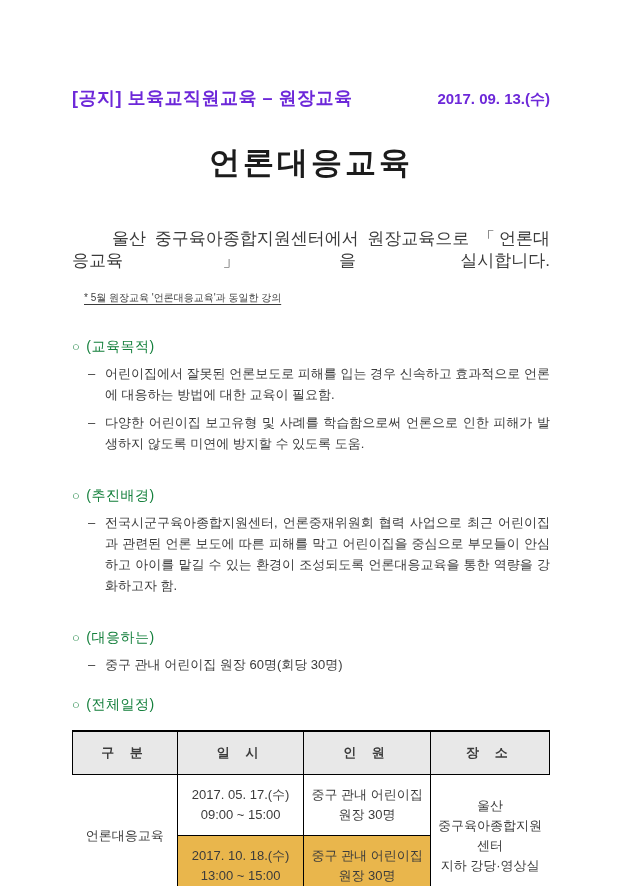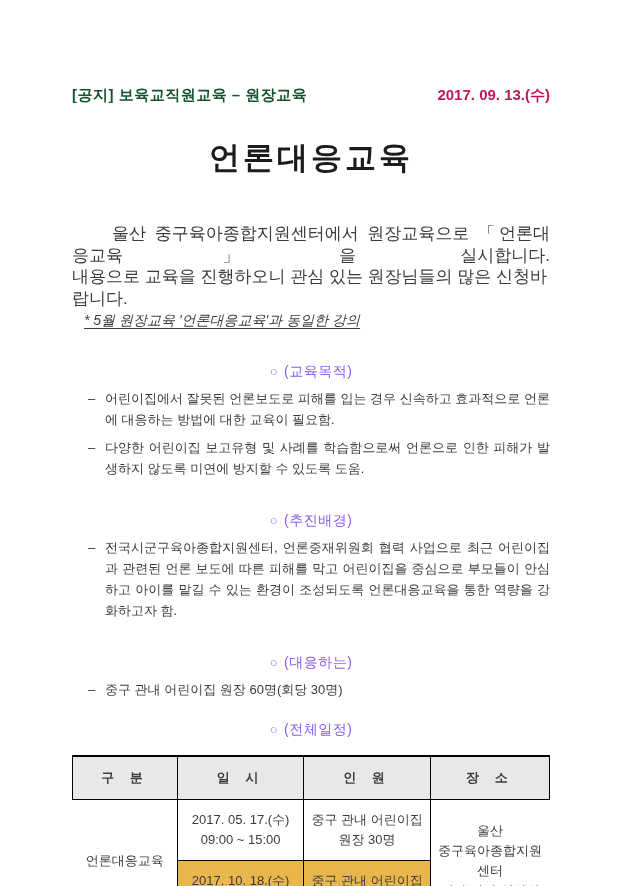--- a/index.html
+++ b/index.html
@@ -7,37 +7,37 @@
     position:relative;
     width:622px;height:886px;
     box-sizing:border-box;
     padding:86px 72px 0 72px;
     background:#ffffff;
     font-family:"Liberation Sans","DejaVu Sans",sans-serif;
     color:#3b3b3b;
     overflow:hidden;
   }
   .doc-header{display:flex;justify-content:space-between;align-items:baseline;}
-  .doc-header .cat{font-size:15px;font-weight:bold;color:#14532d;letter-spacing:.5px;}
-  .doc-header .date{font-size:15px;font-weight:bold;color:#be185d;}
+  .doc-header .cat{font-size:18px;font-weight:bold;color:#6d28d9;letter-spacing:.5px;}
+  .doc-header .date{font-size:15px;font-weight:bold;color:#6d28d9;}
   .main-title{
     margin-top:32px;text-align:center;
     font-size:31px;font-weight:800;color:#1c1c1c;letter-spacing:3px;
   }
   .intro{margin-top:44px;font-size:17px;line-height:21.5px;color:#3b3b3b;}
   .intro-line{width:100%;}
   .intro-line.justify{text-align:justify;text-align-last:justify;}
   .intro-line.first{text-indent:40px;}
   .note{
-    margin-top:3px;margin-left:12px;
-    font-size:14px;text-decoration:underline;text-underline-offset:3px;color:#3b3b3b;font-style:italic;
+    margin-top:20px;margin-left:12px;
+    font-size:10px;text-decoration:underline;text-underline-offset:3px;color:#3b3b3b;
   }
   .section{margin-top:33px;}
   .section.tight{margin-top:21px;}
-  .section-heading{font-size:14px;color:#8b5cf6;letter-spacing:.5px;text-align:center;}
+  .section-heading{font-size:14px;color:#15803d;letter-spacing:.5px;}
   .section-heading .circle{margin-right:6px;font-size:13px;}
   .section-item{display:flex;margin-top:7px;padding-left:16px;font-size:13px;line-height:21px;}
   .section-item .dash{flex:0 0 17px;}
   .section-item .item-text{flex:1;text-align:justify;}
   table.schedule{
     margin-top:16px;width:478px;
     border-collapse:collapse;table-layout:fixed;
     border-top:2px solid #000;border-bottom:2px solid #000;
     font-size:13px;color:#3b3b3b;
   }
@@ -64,21 +64,20 @@
 
   <div class="doc-header">
     <span class="cat">[공지] 보육교직원교육 – 원장교육</span>
     <span class="date">2017. 09. 13.(수)</span>
   </div>
 
   <div class="main-title">언론대응교육</div>
 
   <div class="intro">
     <div class="intro-line first justify">울산 중구육아종합지원센터에서 원장교육으로 「언론대응교육」을 실시합니다.</div>
-    <div class="intro-line">내용으로 교육을 진행하오니 관심 있는 원장님들의 많은 신청바랍니다.</div>
   </div>
 
   <div class="note">* 5월 원장교육 '언론대응교육'과 동일한 강의</div>
 
   <div class="section">
     <div class="section-heading">
       <span class="circle">○</span><span>(교육목적)</span>
     </div>
     <div class="section-item">
       <span class="dash">–</span>

